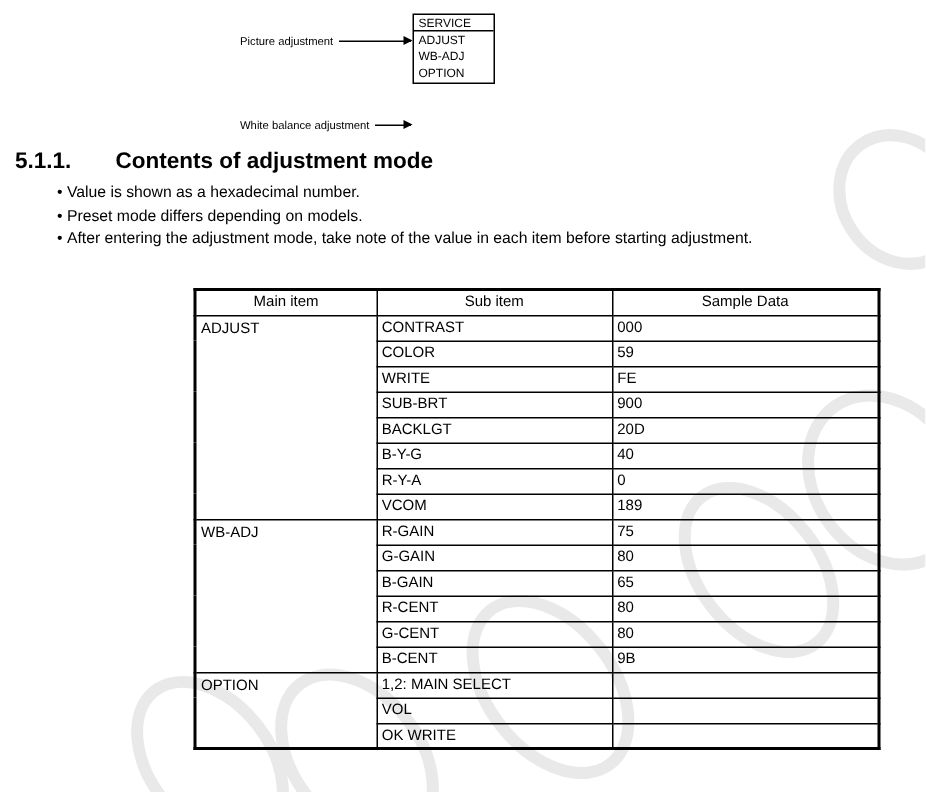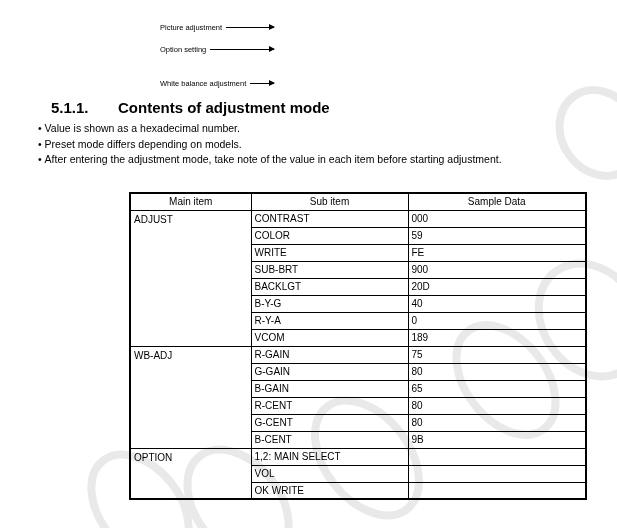--- a/index.html
+++ b/index.html
@@ -35,21 +35,21 @@
   .d-arrow { flex:1; min-width:8px; height:1px; background:#000; margin-left:4px; position:relative; }
   .d-arrow::after {
     content:""; position:absolute; right:-1px; top:-3px;
     border-left:6px solid #000;
     border-top:3.5px solid transparent; border-bottom:3.5px solid transparent;
   }
 
   
   .heading {
     position:absolute; left:10px; top:99px;
-    font-size:15px; font-weight:bold; display:flex;margin-left:41px;
+    font-size:15px; font-weight:bold; display:flex;
   }
   .heading .num { width:67px; }
 
   
   .notes { position:absolute; left:38px; top:121px; list-style:none; }
   .notes li { font-size:10.5px; line-height:15.5px; white-space:nowrap; }
   .notes li::before { content:"\2022\00a0"; }
 
   
   .data-table {
@@ -87,25 +87,27 @@
   <div class="content">
 
     <div class="d-row d-row-1">
       <span class="d-label">Picture adjustment</span>
       <span class="d-arrow"></span>
     </div>
     <div class="d-row d-row-2">
       <span class="d-label">White balance adjustment</span>
       <span class="d-arrow"></span>
     </div>
-    <div class="d-row d-row-3">
-      <span class="d-label">Option setting</span>
-      <span class="d-arrow"></span>
-    </div>
-
+
+    <div class="menu-box">
+      <div class="m-row first">SERVICE</div>
+      <div class="m-row">ADJUST</div>
+      <div class="m-row">WB-ADJ</div>
+      <div class="m-row">OPTION</div>
+    </div>
 
     <div class="heading">
       <span class="num">5.1.1.</span>
       <span>Contents of adjustment mode</span>
     </div>
 
     <ul class="notes">
       <li>Value is shown as a hexadecimal number.</li>
       <li>Preset mode differs depending on models.</li>
       <li>After entering the adjustment mode, take note of the value in each item before starting adjustment.</li>

